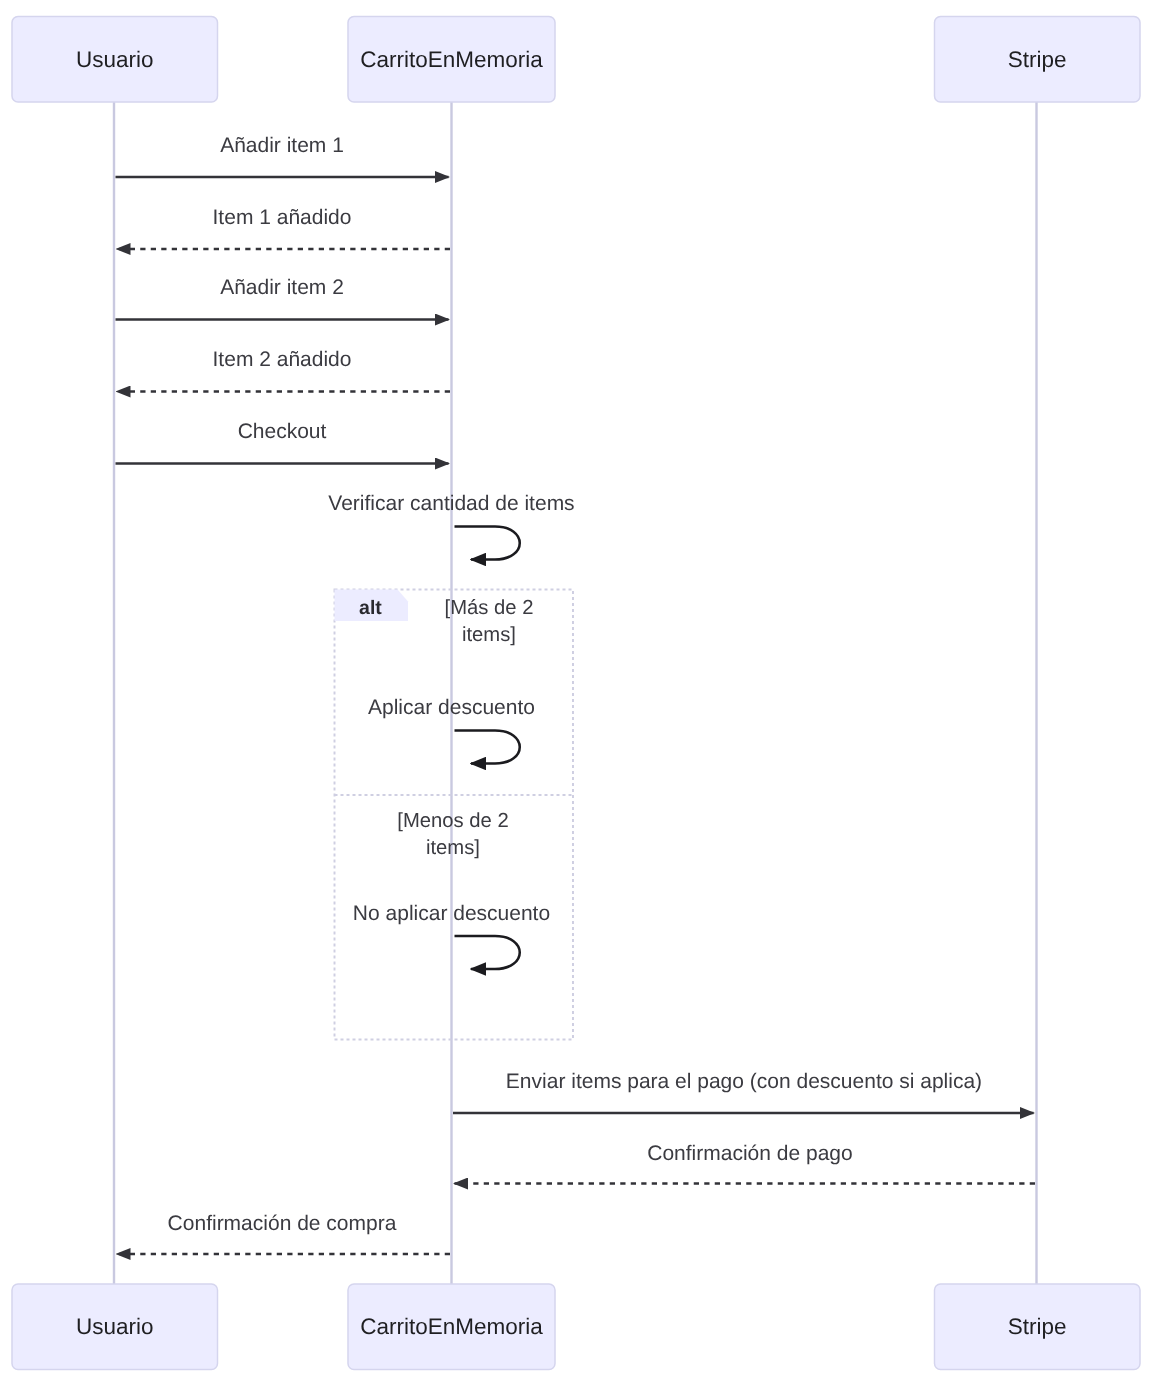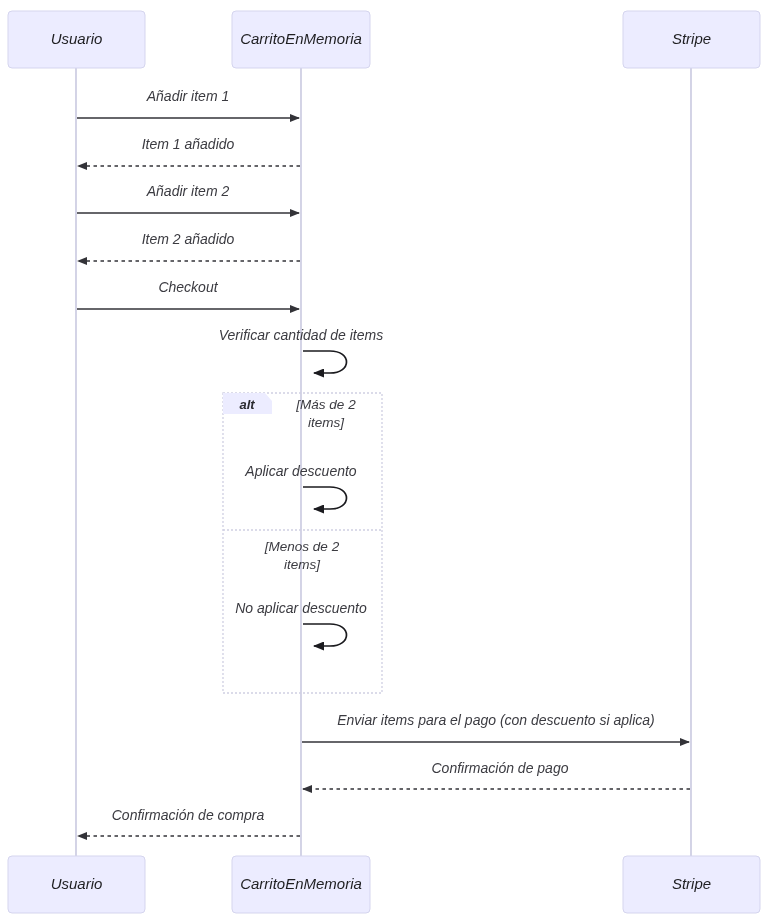--- a/index.html
+++ b/index.html
@@ -12,21 +12,20 @@
     height: 924px;
     position: relative;
     font-family: "Liberation Sans", "DejaVu Sans", sans-serif;
     overflow: hidden;
   }
   #diagram-root {
     position: absolute;
     left: 0; top: 0;
     width: 768px;
     height: 892px;
-    font-style: italic;
   }
   svg#seq-svg {
     position: absolute;
     left: 0;
     top: 0;
     width: 768px;
     height: 924px;
     display: block;
   }
   .participant-box {

